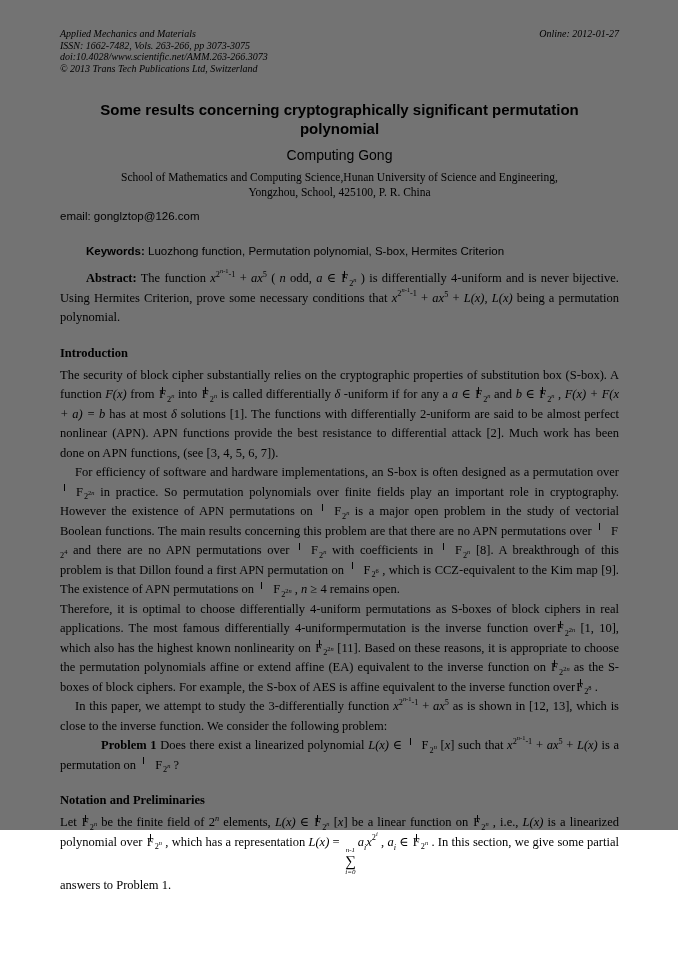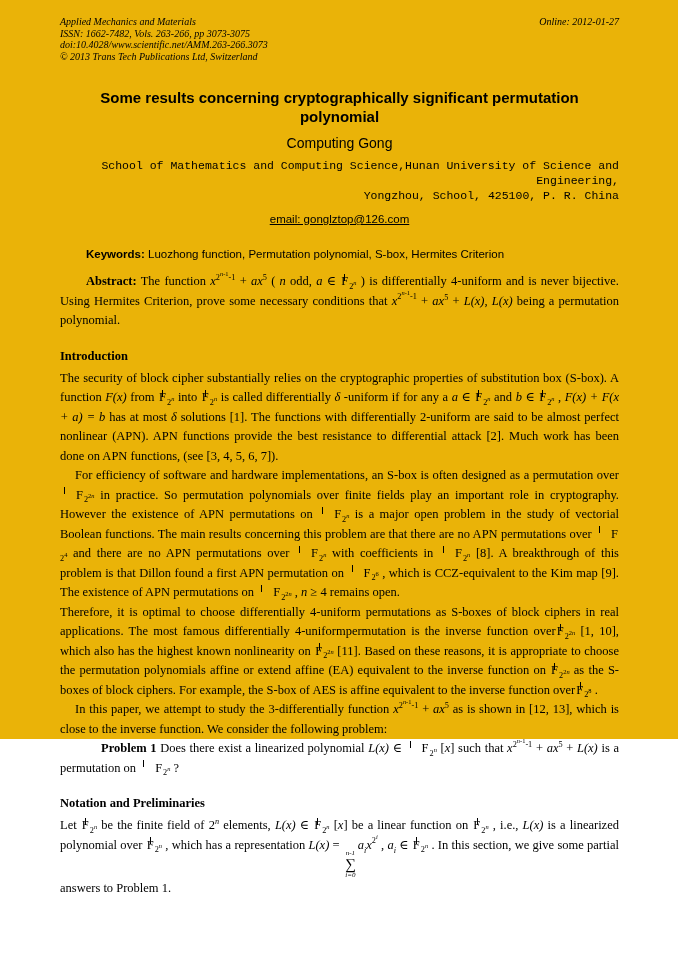--- a/index.html
+++ b/index.html
@@ -1,37 +1,37 @@
 <!DOCTYPE html>
 <html><head>
 <meta charset="utf-8">
 <style>
   html,body{margin:0;padding:0;background:#ffffff;}
   body{width:678px;height:959px;overflow:hidden;}
   .page{
-    box-sizing:border-box;width:678px;height:739px;
-    padding:16px 59px 0 60px;
+    box-sizing:border-box;width:678px;height:830px;
+    padding:28px 59px 0 60px;
     font-family:"Liberation Serif","DejaVu Serif",serif;
-    color:#000;background:#eab308;
+    color:#000;background:#737373;
   }
   .header{display:flex;justify-content:space-between;align-items:flex-start;
     font-style:italic;font-size:10px;line-height:11.5px;}
   .header-left div{white-space:nowrap;}
   .header-right{white-space:nowrap;}
   .title{
     font-family:"Liberation Sans","DejaVu Sans",sans-serif;
     font-weight:bold;font-size:15px;line-height:19px;
     text-align:center;margin:26px 6px 0;
   }
   .author{font-family:"Liberation Sans","DejaVu Sans",sans-serif;
     font-size:14px;text-align:center;margin-top:9px;line-height:17px;}
-  .affiliation{font-family:Liberation Mono, monospace;
-    font-size:11.5px;line-height:15px;text-align:right;margin-top:6px;}
+  .affiliation{font-family:Liberation Serif, serif;
+    font-size:11.5px;line-height:15px;text-align:center;margin-top:6px;}
   .email{font-family:"Liberation Sans","DejaVu Sans",sans-serif;
-    font-size:11.5px;text-align:center;margin-top:9px;line-height:14px;text-decoration:underline;}
+    font-size:11.5px;margin-top:9px;line-height:14px;}
   .keywords{font-family:"Liberation Sans","DejaVu Sans",sans-serif;
     font-size:11.5px;margin:21px 0 0;line-height:15px;}
   .body{font-size:12.5px;line-height:19.5px;text-align:justify;margin:0;}
   .abstract{margin-top:10px;}
   h2{font-size:12.5px;font-weight:bold;margin:17px 0 5px;line-height:16px;
      font-family:"Liberation Serif","DejaVu Serif",serif;}
   .indent{text-indent:15px;}
   .it{font-style:italic;}
   .bd{font-weight:bold;margin-left:26px;}
   sup,sub{font-size:0.66em;line-height:0;}

